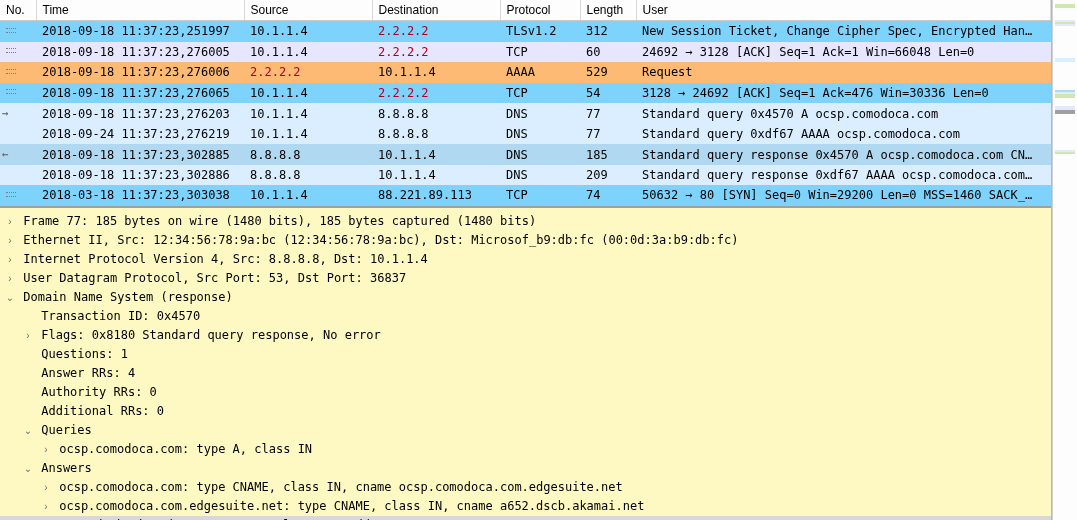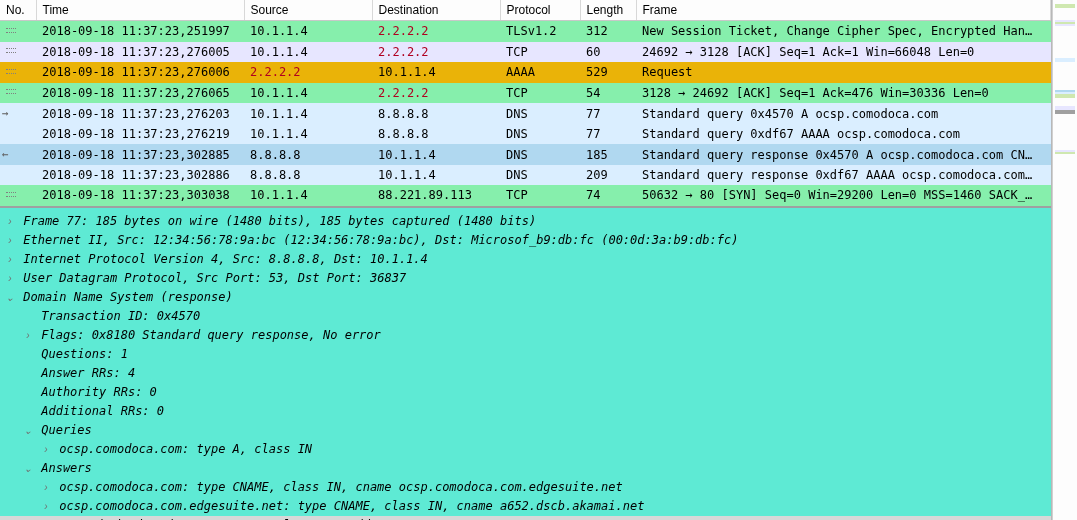--- a/index.html
+++ b/index.html
@@ -44,25 +44,25 @@
   .col-no   { width: 36px; }
   .col-time { width: 208px; }
   .col-src  { width: 128px; }
   .col-dst  { width: 128px; }
   .col-prot { width: 80px; }
   .col-len  { width: 56px; text-align: right; }
   .col-info { width: auto; }
   .plist td.col-len { text-align: left; }
   .plist td.col-no { padding-left: 2px; padding-right: 2px; }
 
-  .row-green   { background: #86efac; }
+  .row-green   { background: #7dd3fc; }
   .row-purple  { background: #e7e6ff; }
   .row-blue    { background: #daeeff; }
   .row-sel     { background: #b0d8f0; }
-  .row-white   { background: #eab308; }
+  .row-white   { background: #fdba74; }
 
   .red-txt { color: #b00020; }
 
   .gutter {
     display: inline-block;
     width: 14px;
     text-align: center;
     vertical-align: middle;
   }
   .dots {
@@ -93,22 +93,21 @@
     color: #606060;
     width: 14px;
     text-align: left;
   }
 
   
   .details {
     flex: 1 1 auto;
     overflow: hidden;
     padding: 4px 0 4px 0;
-    background: #5eead4;
-    font-style: italic;
+    background: #fef9c3;
   }
   .tree-row {
     padding: 1px 4px 1px 4px;
     white-space: nowrap;
     line-height: 17px;
   }
   .tree-row.sel { background: #d8d8d8; }
   .twisty {
     display: inline-block;
     width: 12px;
@@ -139,21 +138,21 @@
             <col class="col-info">
         </colgroup>
         <thead>
           <tr>
             <th>No.</th>
             <th>Time</th>
             <th>Source</th>
             <th>Destination</th>
             <th>Protocol</th>
             <th>Length</th>
-            <th>Frame</th>
+            <th>User</th>
           </tr>
         </thead>
         <tbody id="packet-rows">
             <tr class="row-green">
               <td class="col-no"><span class="gutter"><span class="dots"></span></span></td>
               <td class="col-time">2018-09-18 11:37:23,251997</td>
               <td class="col-src">10.1.1.4</td>
               <td class="col-dst"><span class="red-txt">2.2.2.2</span></td>
               <td class="col-prot">TLSv1.2</td>
               <td class="col-len">312</td>
@@ -190,21 +189,21 @@
               <td class="col-no"><span class="gutter"><span class="arrow-r">→</span></span></td>
               <td class="col-time">2018-09-18 11:37:23,276203</td>
               <td class="col-src">10.1.1.4</td>
               <td class="col-dst">8.8.8.8</td>
               <td class="col-prot">DNS</td>
               <td class="col-len">77</td>
               <td class="col-info">Standard query 0x4570 A ocsp.comodoca.com</td>
             </tr>
             <tr class="row-blue">
               <td class="col-no"><span class="gutter"></span></td>
-              <td class="col-time">2018-09-18 11:37:23,276219</td>
+              <td class="col-time">2018-09-24 11:37:23,276219</td>
               <td class="col-src">10.1.1.4</td>
               <td class="col-dst">8.8.8.8</td>
               <td class="col-prot">DNS</td>
               <td class="col-len">77</td>
               <td class="col-info">Standard query 0xdf67 AAAA ocsp.comodoca.com</td>
             </tr>
             <tr class="row-sel">
               <td class="col-no"><span class="gutter"><span class="arrow-l">←</span></span></td>
               <td class="col-time">2018-09-18 11:37:23,302885</td>
               <td class="col-src">8.8.8.8</td>
@@ -217,21 +216,21 @@
               <td class="col-no"><span class="gutter"></span></td>
               <td class="col-time">2018-09-18 11:37:23,302886</td>
               <td class="col-src">8.8.8.8</td>
               <td class="col-dst">10.1.1.4</td>
               <td class="col-prot">DNS</td>
               <td class="col-len">209</td>
               <td class="col-info">Standard query response 0xdf67 AAAA ocsp.comodoca.com…</td>
             </tr>
             <tr class="row-green">
               <td class="col-no"><span class="gutter"><span class="dots"></span></span></td>
-              <td class="col-time">2018-09-18 11:37:23,303038</td>
+              <td class="col-time">2018-03-18 11:37:23,303038</td>
               <td class="col-src">10.1.1.4</td>
               <td class="col-dst">88.221.89.113</td>
               <td class="col-prot">TCP</td>
               <td class="col-len">74</td>
               <td class="col-info">50632 → 80 [SYN] Seq=0 Win=29200 Len=0 MSS=1460 SACK_…</td>
             </tr>
           </tbody>
       </table>
     </div>
 

